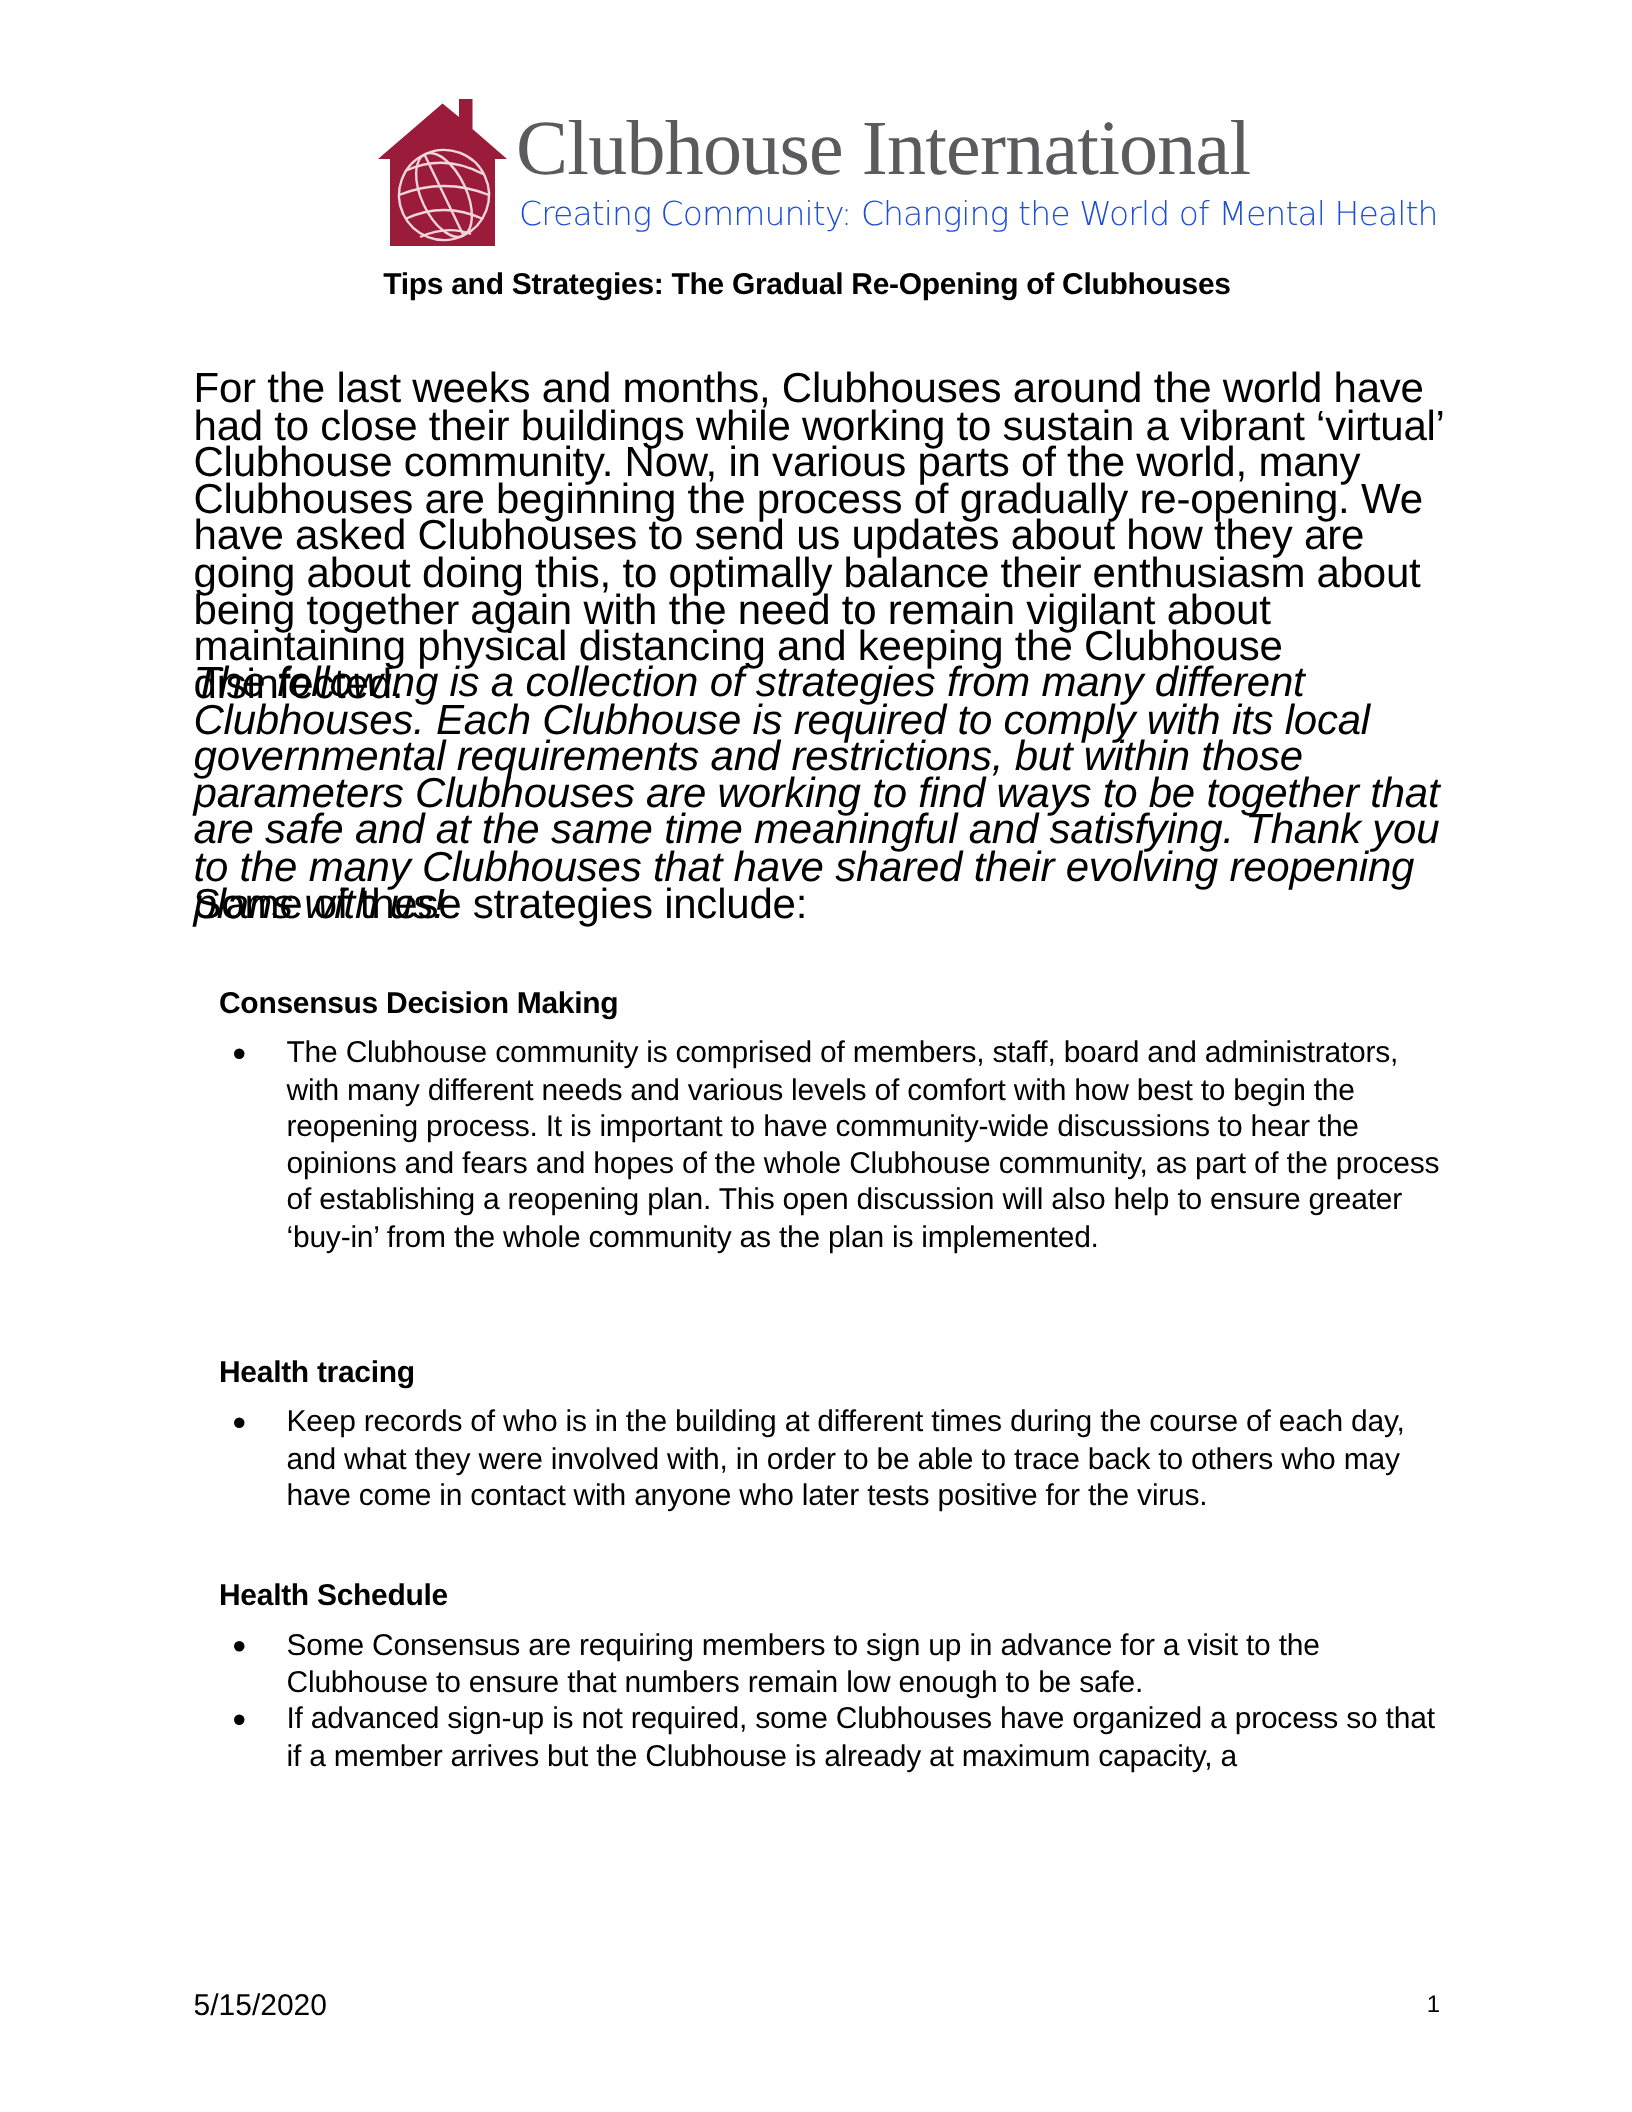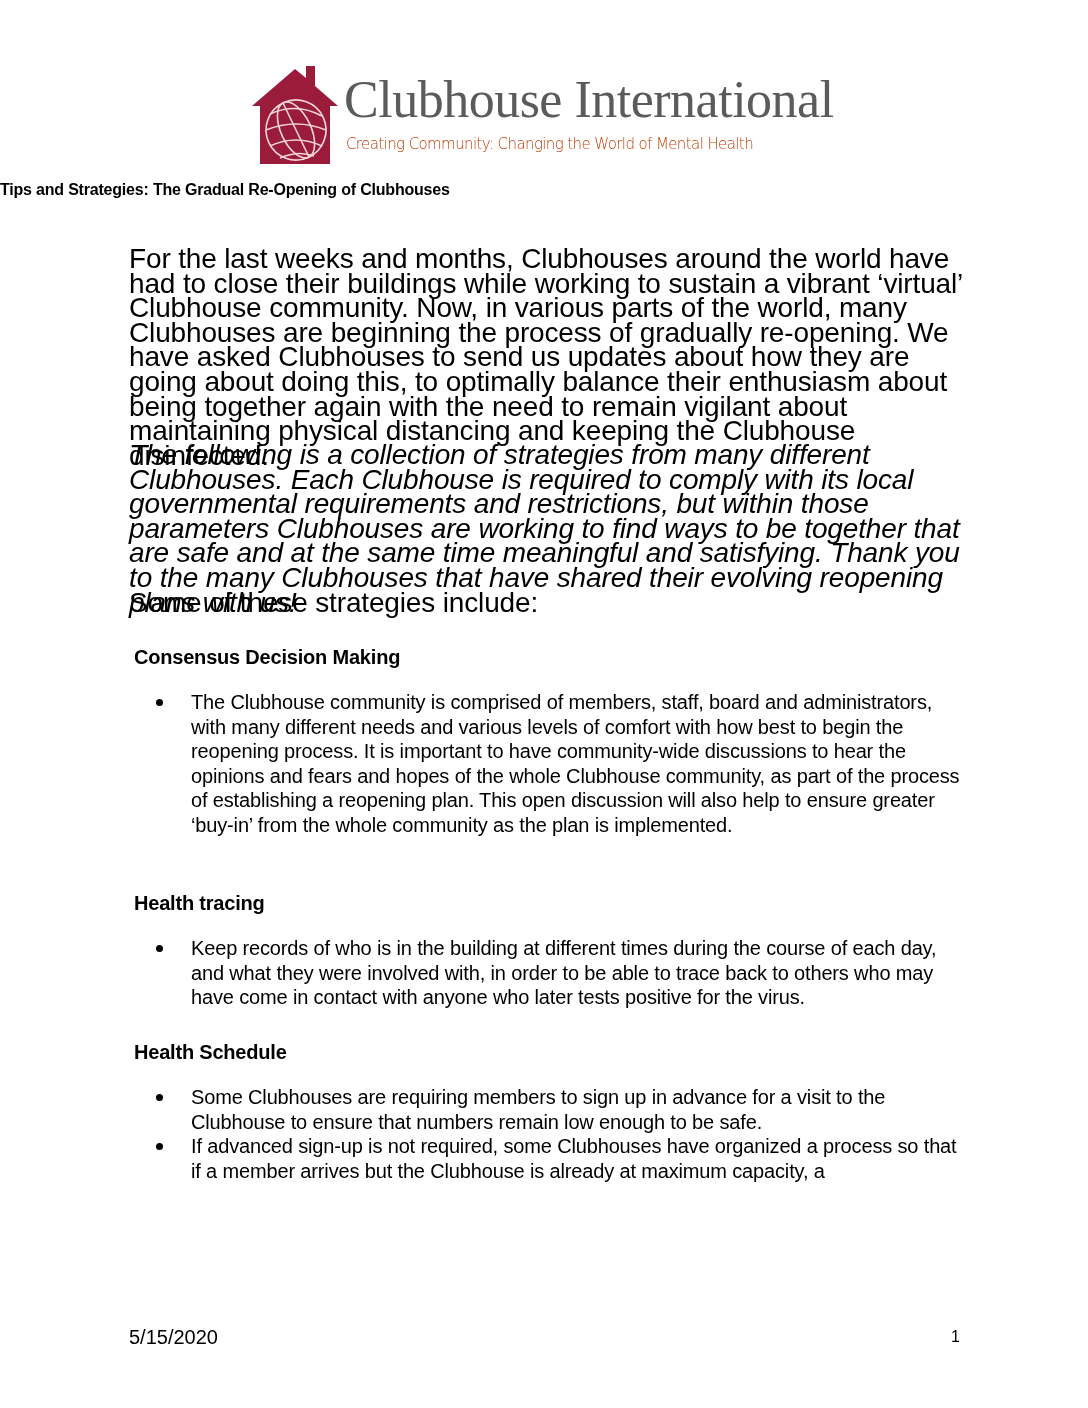--- a/index.html
+++ b/index.html
@@ -39,34 +39,34 @@
       color: #5b5b5e;
       letter-spacing: -0.5px;
       white-space: nowrap;
     }
     .logo-tagline {
       position: absolute;
       left: 94px;
       top: 68px;
       font-family: "DejaVu Sans", sans-serif;
       font-weight: 300;
-      font-size: 15px;
+      font-size: 22px;
       line-height: 24px;
-      color: #c2410c;
+      color: #1d4ed8;
       letter-spacing: -0.6px;
       white-space: nowrap;
     }
     .doc-title {
       position: absolute;
       left: 0;
       width: 1076px;
       top: 178px;
-      text-align: left;
+      text-align: center;
       font-weight: bold;
-      font-size: 16px;
+      font-size: 20px;
       line-height: 24px;
       letter-spacing: -0.2px;
     }
     .para {
       position: absolute;
       left: 129px;
       width: 840px;
       font-size: 28px;
       line-height: 24.6px;
       letter-spacing: -0.15px;
@@ -75,21 +75,21 @@
     .p1 { top: 247px; }
     .p2 { top: 443px; font-style: italic; }
     .p3 { top: 591px; }
     .heading {
       position: absolute;
       left: 129px;
       font-weight: bold;
       font-size: 20px;
       line-height: 24px;
       letter-spacing: -0.2px;
-      margin: 5px;
+      margin: 17px;
     }
     .h1 { top: 640px; }
     .h2 { top: 886px; }
     .h3 { top: 1035px; }
     .bullets {
       position: absolute;
       left: 129px;
       width: 840px;
       margin: 0;
       padding: 0;
@@ -170,21 +170,21 @@
   <li>
     <span class="bullet-dot"></span>
     <span>Keep records of who is in the building at different times during the course of each day, and what they were involved with, in order to be able to trace back to others who may have come in contact with anyone who later tests positive for the virus.</span>
   </li>
 </ul>
 
 <h2 class="heading h3">Health Schedule</h2>
 <ul class="bullets b3">
   <li>
     <span class="bullet-dot"></span>
-    <span>Some Clubhouses are requiring members to sign up in advance for a visit to the Clubhouse to ensure that numbers remain low enough to be safe.</span>
+    <span>Some Consensus are requiring members to sign up in advance for a visit to the Clubhouse to ensure that numbers remain low enough to be safe.</span>
   </li>
   <li>
     <span class="bullet-dot"></span>
     <span>If advanced sign-up is not required, some Clubhouses have organized a process so that if a member arrives but the Clubhouse is already at maximum capacity, a</span>
   </li>
 </ul>
 
 <div class="footer-date">5/15/2020</div>
 <div class="footer-page">1</div>
 

